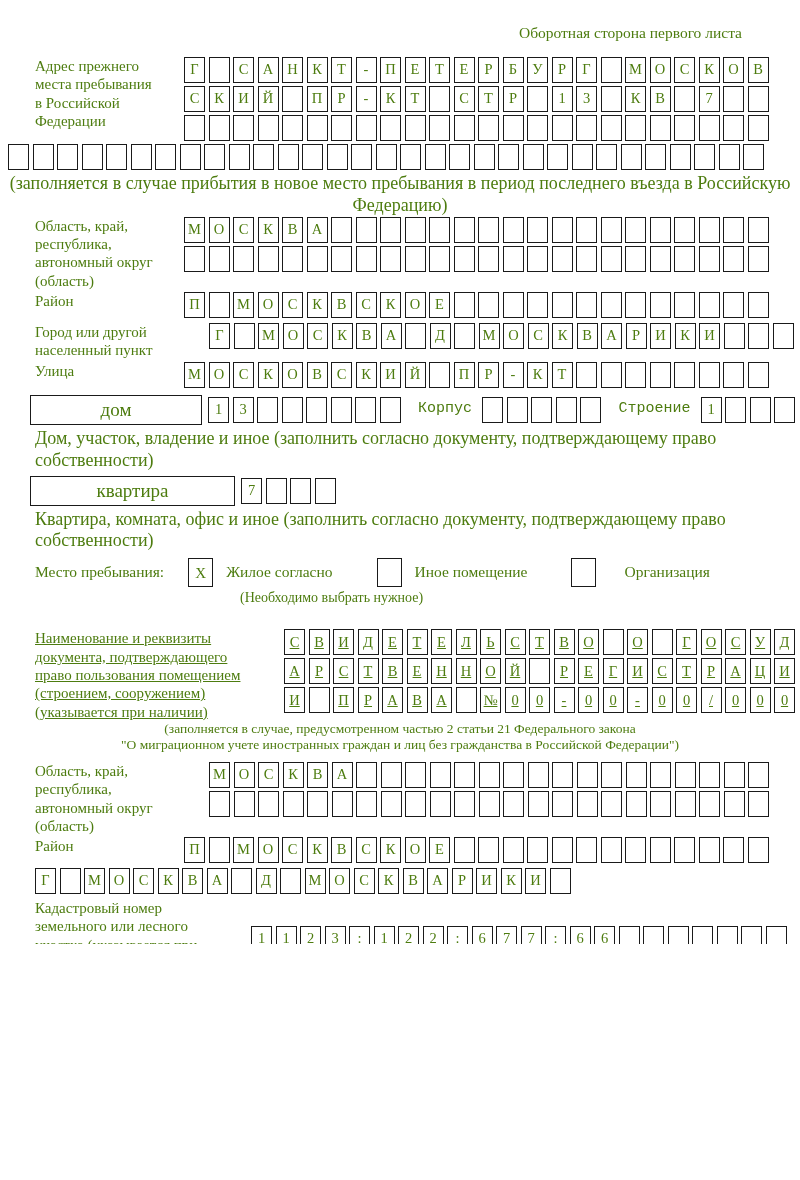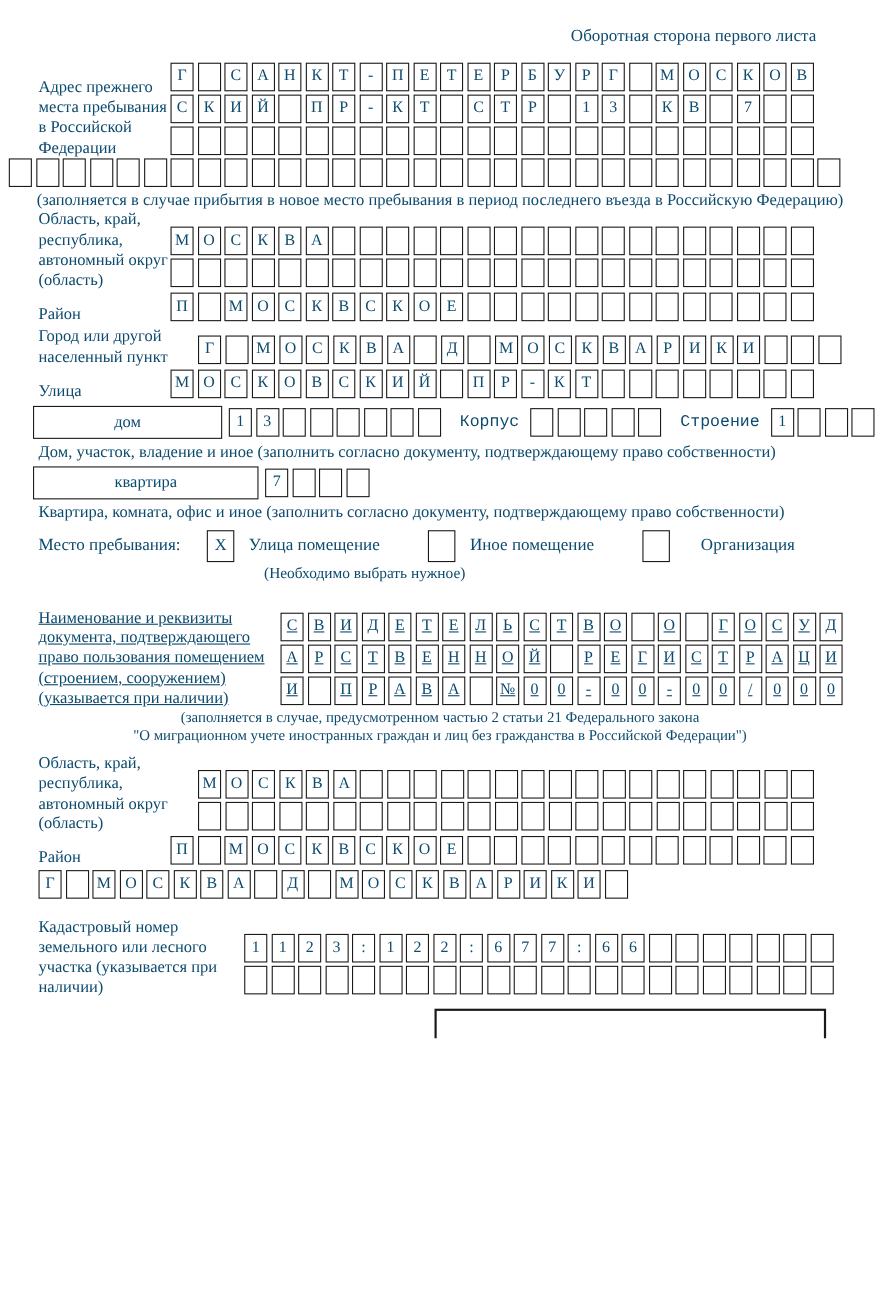--- a/index.html
+++ b/index.html
@@ -1,46 +1,46 @@
 <!DOCTYPE html>
 <html><head>
 <meta charset="utf-8">
 <style>
   html,body{margin:0;padding:0;background:#fff;}
   .page{
     width:800px;height:944px;box-sizing:border-box;overflow:hidden;
-    background:#ffffff;color:#0c4a6e;
+    background:#ffffff;color:#4d7c0f;
     font-family:"Liberation Serif","DejaVu Serif",serif;
     font-size:15px;line-height:1.22;
   }
   .header-note{padding-top:24px;padding-right:58px;text-align:right;font-size:15.5px;}
 
-  .frow{display:flex;align-items:flex-end;margin-left:35px;}
+  .frow{display:flex;align-items:flex-start;margin-left:35px;gap:29px;}
   .flabel{flex:0 0 auto;font-size:15px;}
   .w120{width:120px;} .w145{width:145px;} .w187{width:187px;} .w195{width:195px;} .w220{width:220px;}
 
   .grid{display:flex;flex-wrap:nowrap;margin-bottom:3px;}
   .cell{
     box-sizing:border-box;flex:0 0 auto;width:21px;height:26px;
     border:1.6px solid #1a1a1a;margin-right:3.5px;
     display:flex;align-items:center;justify-content:center;
     font-size:14.5px;
   }
   .fullrow{margin-left:8px;}
 
-  .caption{font-size:15px;}
+  .caption{font-size:18px;}
   .caption-center{text-align:center;margin-top:1px;}
   .caption-left{margin-left:35px;margin-top:3px;margin-bottom:4px;}
 
   .sec-title{text-align:center;font-weight:bold;font-size:15.5px;margin-top:6px;margin-bottom:5px;}
 
   .boxed-label{
     box-sizing:border-box;border:1.6px solid #1a1a1a;height:30px;
     display:flex;align-items:center;justify-content:center;
-    font-size:15px;flex:0 0 auto;
+    font-size:19px;flex:0 0 auto;
   }
   .dom-row{display:flex;align-items:center;margin-left:30px;margin-top:4px;}
   .dom-row .grid{margin-bottom:0;}
   .inline-label{font-size:15px;margin:0 10px 0 14px;font-family:Liberation Mono, monospace;}
 
   .mesto-row{display:flex;align-items:center;margin-left:35px;margin-top:6px;font-size:15.5px;}
   .cbx{
     box-sizing:border-box;width:25px;height:29px;border:1.6px solid #1a1a1a;
     display:flex;align-items:center;justify-content:center;
     font-size:15px;flex:0 0 auto;margin-right:13px;
@@ -376,21 +376,21 @@
         <div class="cell"></div>
         <div class="cell"></div>
         <div class="cell"></div>
       </div>
   </div>
   <div class="caption caption-left">Квартира, комната, офис и иное (заполнить согласно документу, подтверждающему право собственности)</div>
 
   <div class="mesto-row">
     <span style="margin-right:24px;">Место пребывания:</span>
     <span class="cbx">X</span>
-    <span class="opt-label">Улица помещение</span>
+    <span class="opt-label">Жилое согласно</span>
     <span class="cbx"></span>
     <span class="opt-label">Иное помещение</span>
     <span class="cbx" style="margin-right:28px;"></span>
     <span>Организация</span>
   </div>
   <div class="mesto-note">(Необходимо выбрать нужное)</div>
 
   <div class="frow mt6">
     <div class="flabel w220">Наименование и реквизиты документа, подтверждающего право пользования помещением (строением, сооружением) (указывается при наличии)</div>
     <div>

